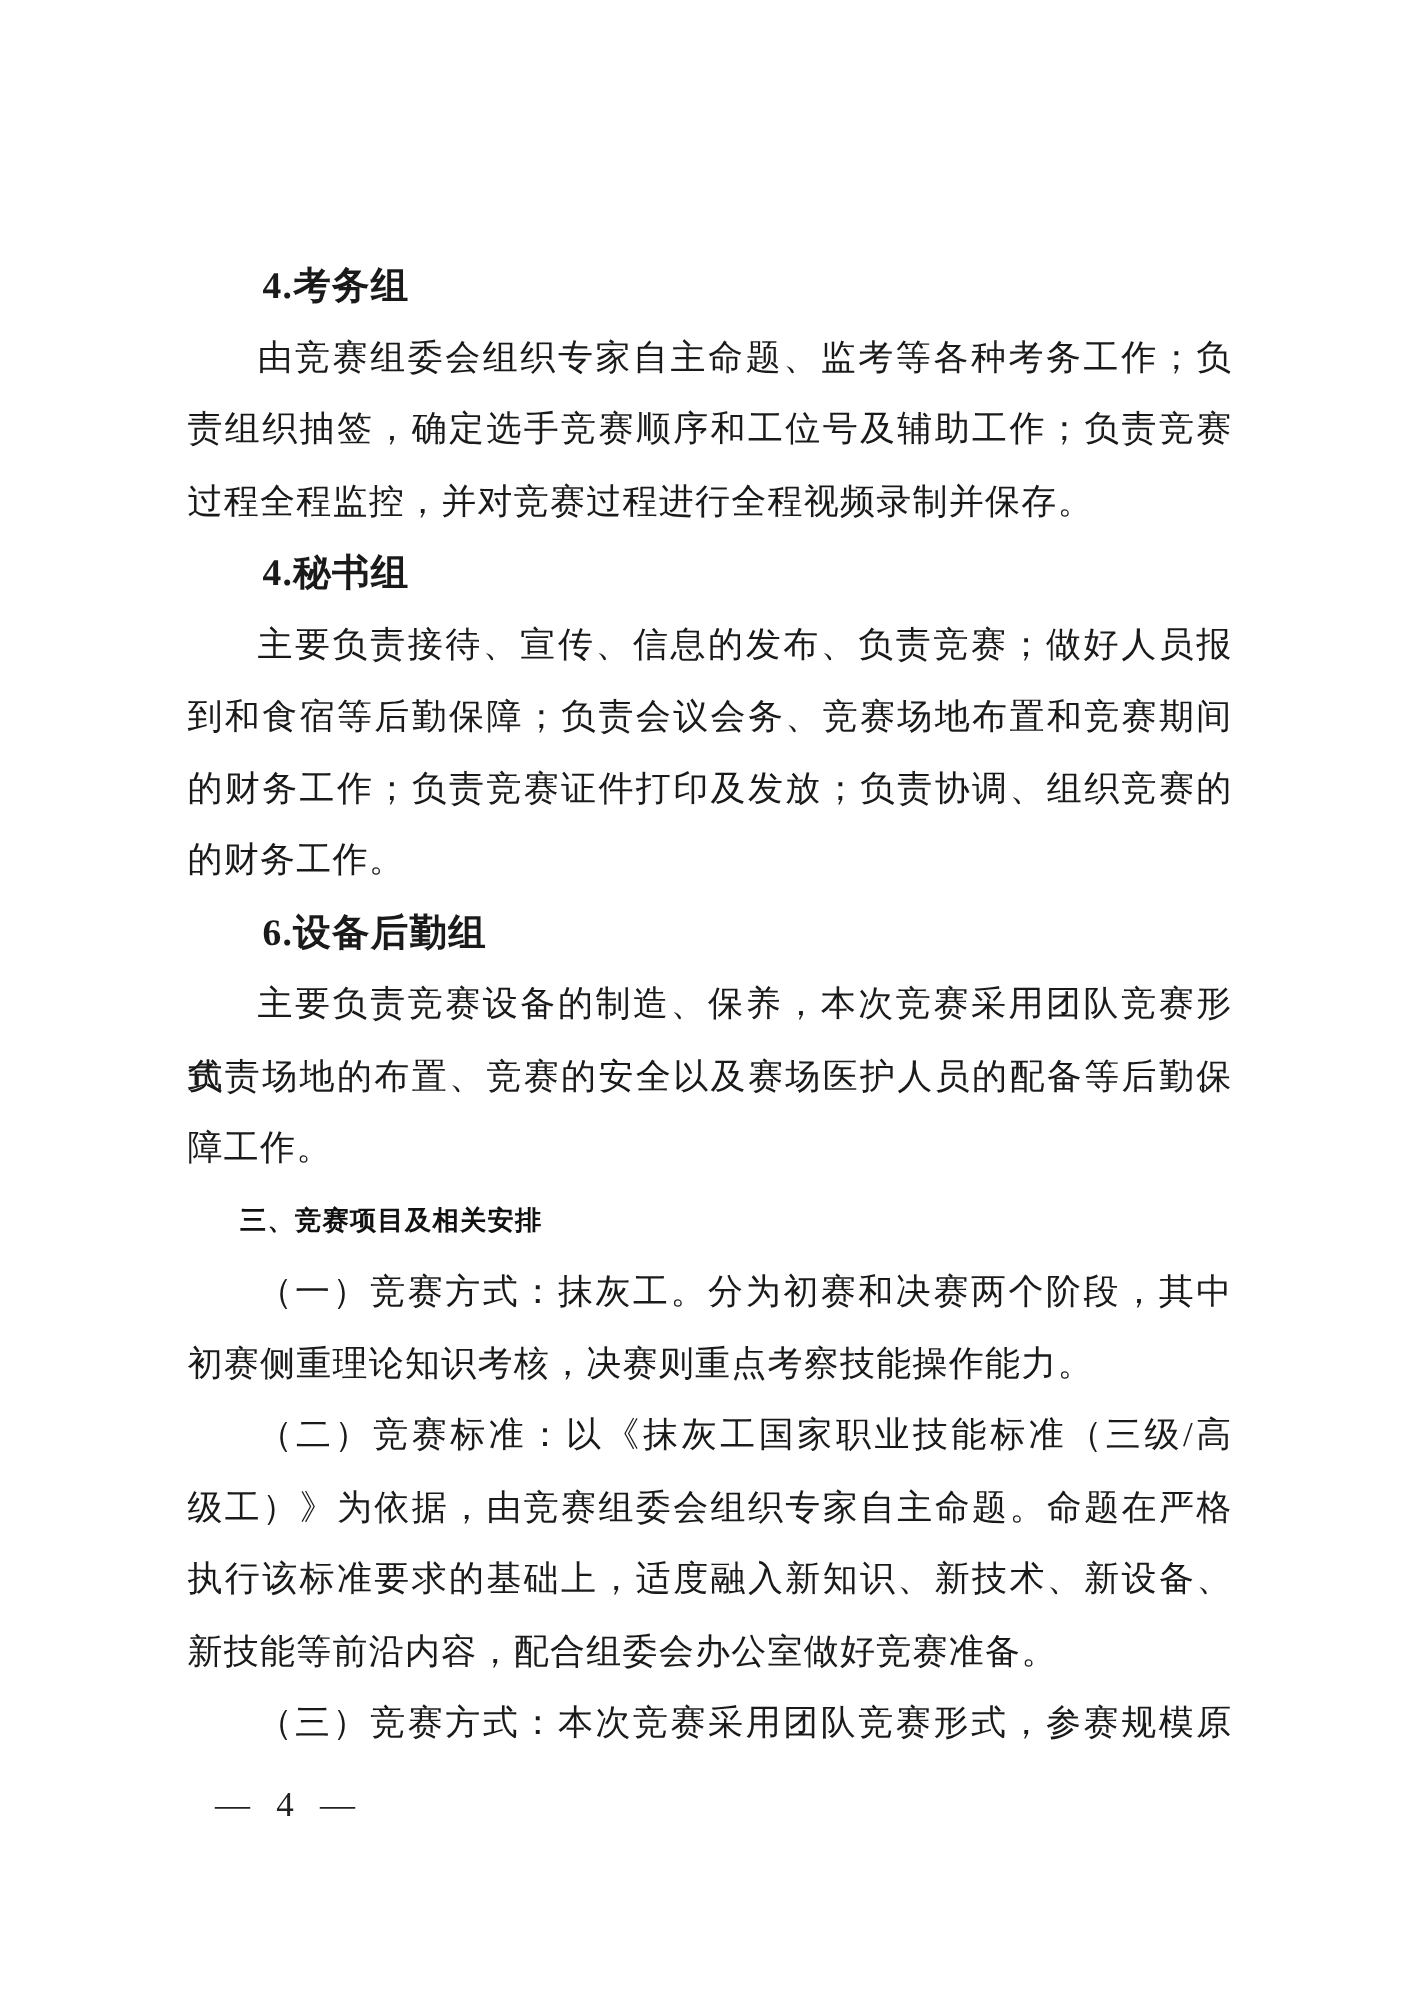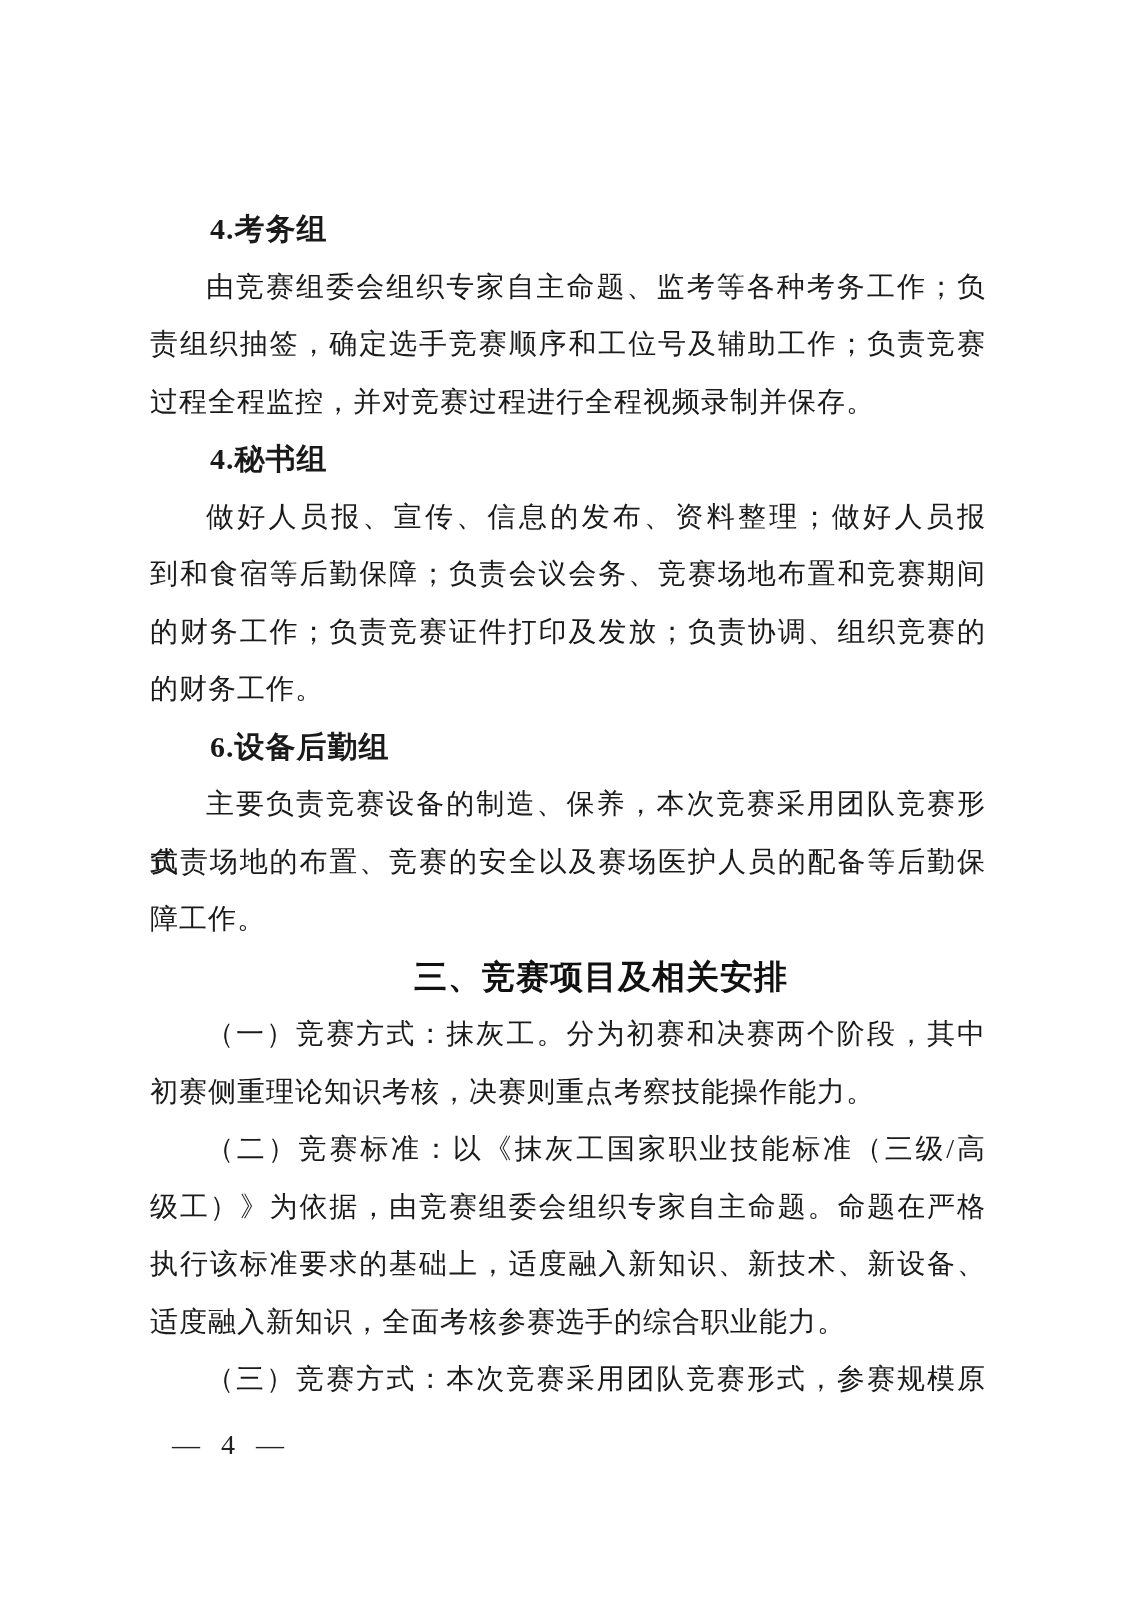--- a/index.html
+++ b/index.html
@@ -33,24 +33,23 @@
     text-align-last: justify;
     text-justify: inter-character;
   }
   .indent { text-indent: 2em; }
   .heading {
     font-weight: 700;
     font-size: 30px;
   }
   .heading-section {
     font-weight: 700;
-    font-size: 33px;
+    font-size: 21px;
     font-family: "Liberation Sans", "DejaVu Sans", sans-serif;
     color: #111111;
-    text-align: center;
   }
   .footer {
     position: absolute;
     left: 172px;
     top: 1428px;
     font-size: 28px;
     line-height: 34px;
     color: #222222;
     word-spacing: 10px;
     letter-spacing: 2px;
@@ -66,21 +65,21 @@
 
     <div>
       <div class="line indent justify">由竞赛组委会组织专家自主命题、监考等各种考务工作；负</div>
       <div class="line justify">责组织抽签，确定选手竞赛顺序和工位号及辅助工作；负责竞赛</div>
       <div class="line">过程全程监控，并对竞赛过程进行全程视频录制并保存。</div>
     </div>
 
     <div class="line heading indent">4.秘书组</div>
 
     <div>
-      <div class="line indent justify">做好人员报、宣传、信息的发布、资料整理；做好人员报</div>
+      <div class="line indent justify">主要负责接待、宣传、信息的发布、负责竞赛；做好人员报</div>
       <div class="line justify">到和食宿等后勤保障；负责会议会务、竞赛场地布置和竞赛期间</div>
       <div class="line justify">的财务工作；负责竞赛证件打印及发放；负责协调、组织竞赛的</div>
       <div class="line">的财务工作。</div>
     </div>
 
     <div class="line heading indent">6.设备后勤组</div>
 
     <div>
       <div class="line indent justify">主要负责竞赛设备的制造、保养，本次竞赛采用团队竞赛形式。</div>
       <div class="line justify">负责场地的布置、竞赛的安全以及赛场医护人员的配备等后勤保</div>
@@ -91,21 +90,21 @@
 
     <div>
       <div class="line indent justify">（一）竞赛方式：抹灰工。分为初赛和决赛两个阶段，其中</div>
       <div class="line">初赛侧重理论知识考核，决赛则重点考察技能操作能力。</div>
     </div>
 
     <div>
       <div class="line indent justify">（二）竞赛标准：以《抹灰工国家职业技能标准（三级/高</div>
       <div class="line justify">级工）》为依据，由竞赛组委会组织专家自主命题。命题在严格</div>
       <div class="line justify">执行该标准要求的基础上，适度融入新知识、新技术、新设备、</div>
-      <div class="line">适度融入新知识，全面考核参赛选手的综合职业能力。</div>
+      <div class="line">新技能等前沿内容，配合组委会办公室做好竞赛准备。</div>
     </div>
 
     <div>
       <div class="line indent justify">（三）竞赛方式：本次竞赛采用团队竞赛形式，参赛规模原</div>
     </div>
 
   </div>
 
   <div class="footer">— 4 —</div>
 </div>

